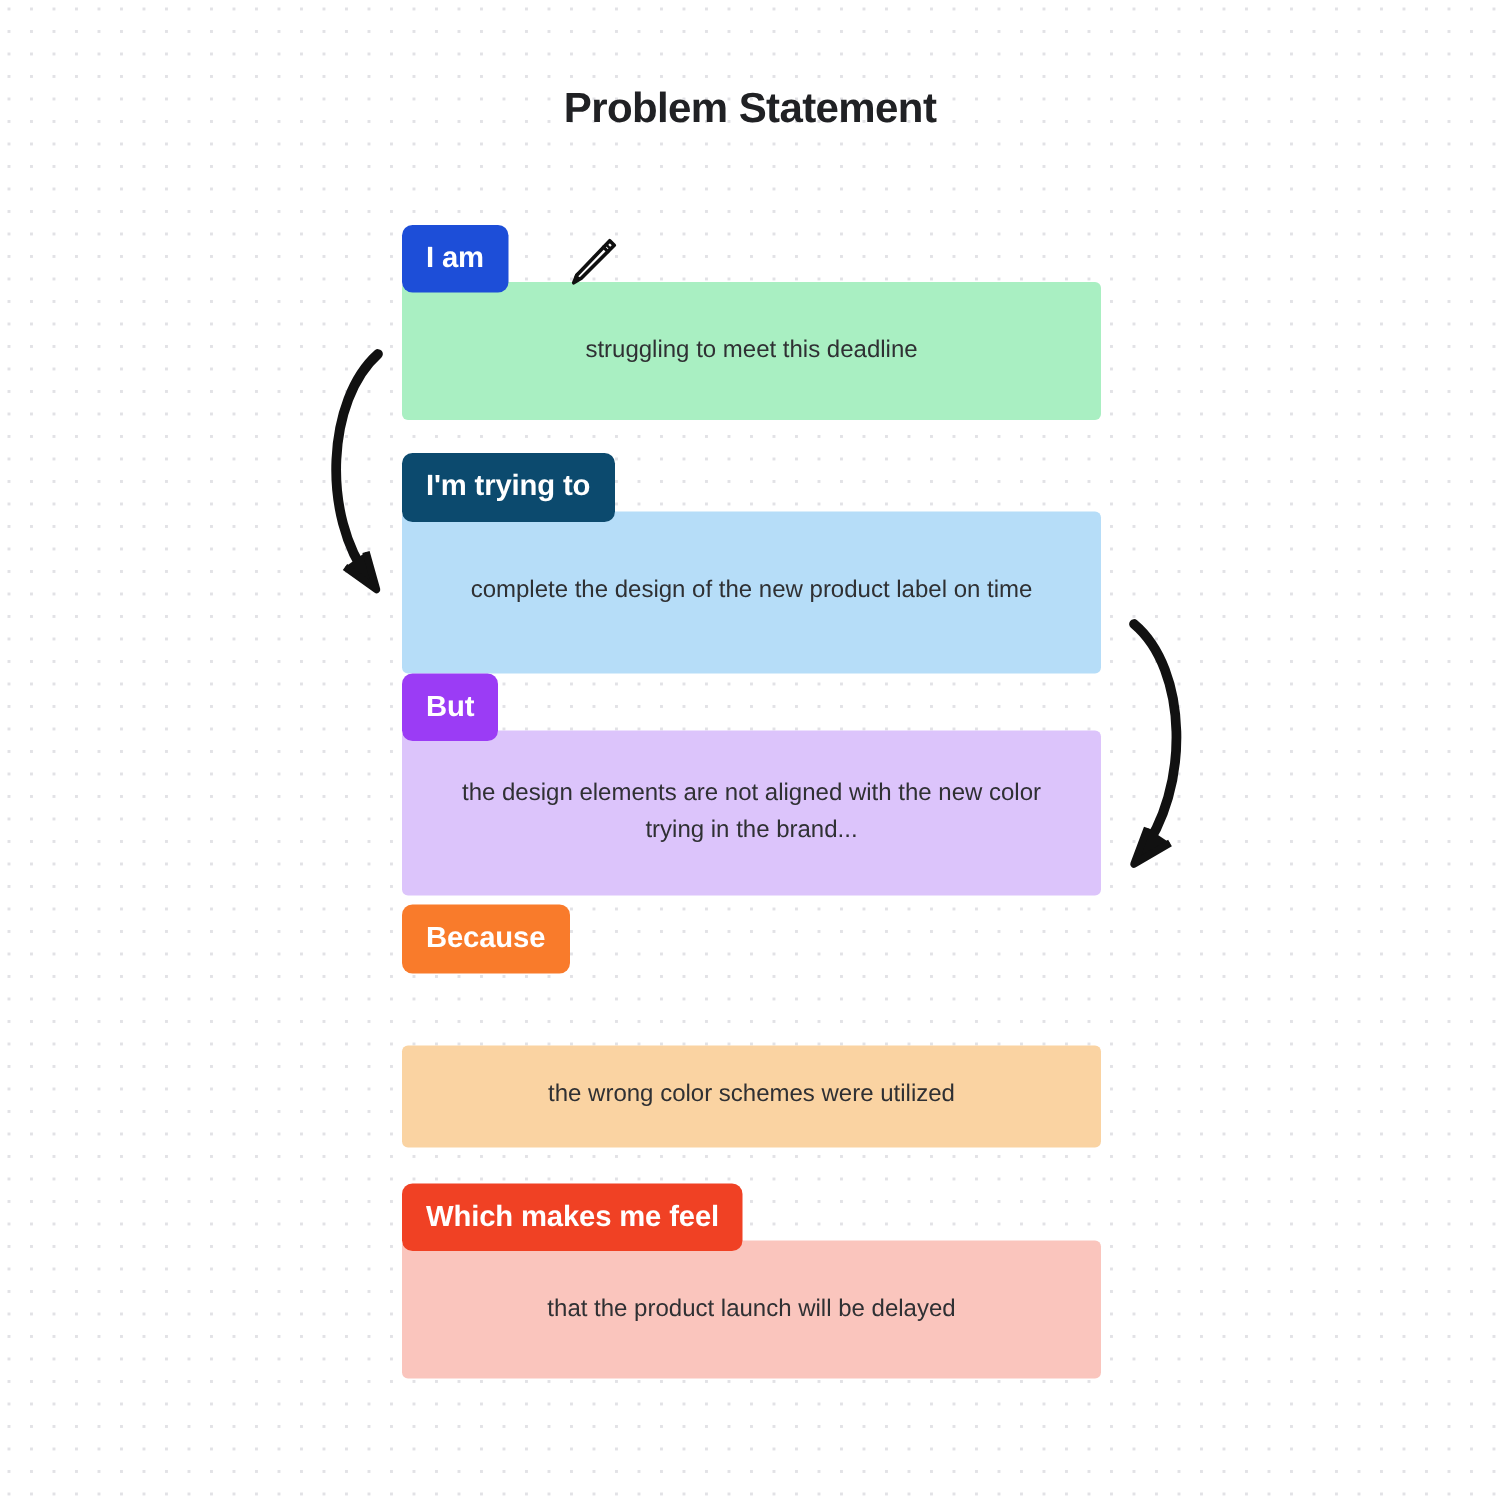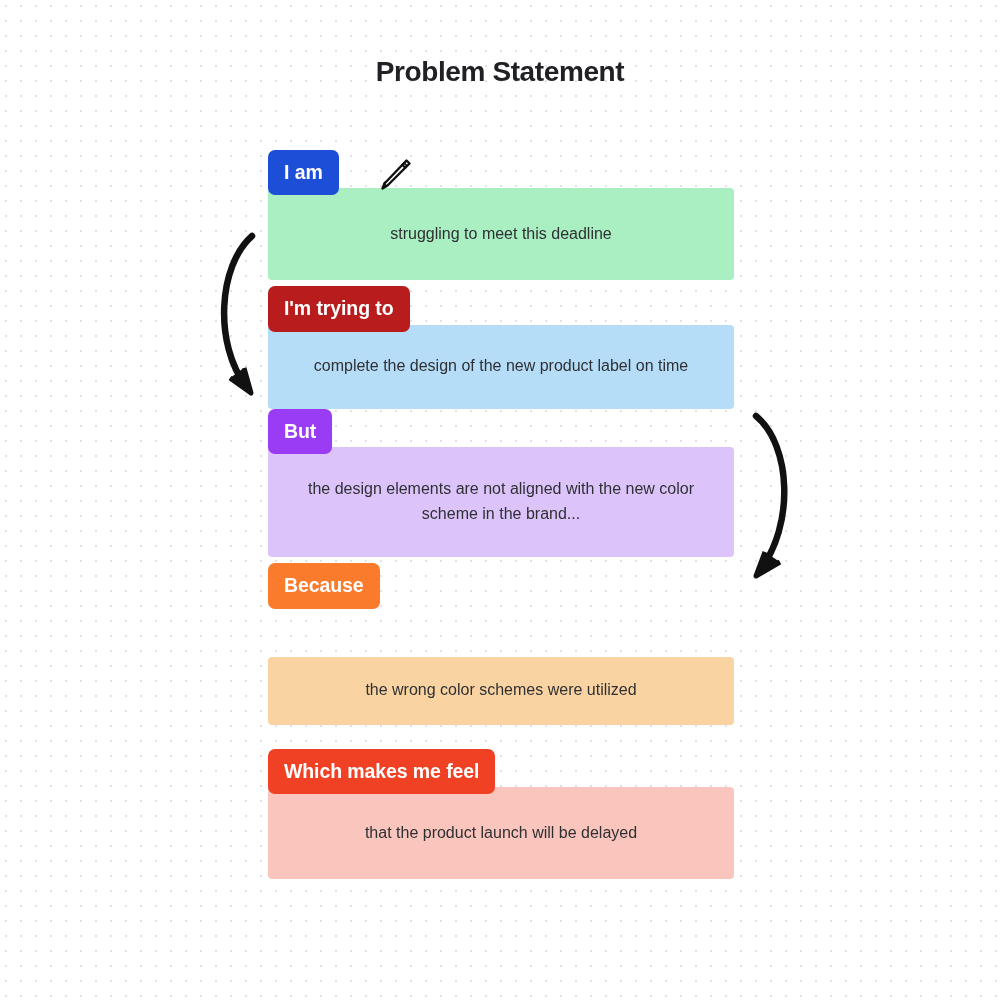--- a/index.html
+++ b/index.html
@@ -68,21 +68,21 @@
     align-items:center;
     justify-content:center;
     position:relative;
     z-index:1;
   }
 
   
   .card-0 { margin-bottom:6px; }
   .card-0 .ps-body { height:92px; }
   .card-1 { margin-bottom:0px; }
-  .card-1 .ps-body { height:84px; }
+  .card-1 .ps-body { height:108px; }
   .card-2 { margin-bottom:6px;border-radius:12px; }
   .card-2 .ps-body { height:110px; }
   .card-3 { margin-bottom:24px; }
   .card-3 .ps-body { height:68px;margin-top:48px; }
   .card-4 .ps-body { height:92px; }
 
   
   #pencil-icon {
     position:absolute;
     left:100px;
@@ -118,27 +118,27 @@
           <path d="M36.0 10.9 L39.0 13.9" stroke="#101010" stroke-width="1.6" stroke-linecap="round"></path>
           <path d="M16.5 31.5 L14.5 36.5 L19.5 33.5 Z" fill="#101010"></path>
           <path d="M17.8 30.0 C15.8 31.0 15.4 33.6 17.2 34.4" fill="none" stroke="#101010" stroke-width="2"></path>
         </g>
       </svg>
     </span>
     <div class="ps-body" style="background: rgb(169, 239, 194); color: rgb(47, 48, 51);">struggling to meet this deadline</div>
   </div>
 
   <div class="ps-card card-1">
-    <span class="ps-chip" style="background: #b91c1c; color: rgb(255, 255, 255);">I'm trying to</span>
+    <span class="ps-chip" style="background: #0c4a6e; color: rgb(255, 255, 255); margin-top: 16px;">I'm trying to</span>
     <div class="ps-body" style="background: rgb(182, 221, 248); color: rgb(47, 48, 51);">complete the design of the new product label on time</div>
   </div>
 
   <div class="ps-card card-2">
     <span class="ps-chip" style="background: rgb(155, 60, 245); color: rgb(255, 255, 255);">But</span>
-    <div class="ps-body" style="background: rgb(220, 196, 251); color: rgb(47, 48, 51);">the design elements are not aligned with the new color scheme in the brand...</div>
+    <div class="ps-body" style="background: rgb(220, 196, 251); color: rgb(47, 48, 51);">the design elements are not aligned with the new color trying in the brand...</div>
   </div>
 
   <div class="ps-card card-3">
     <span class="ps-chip" style="background: rgb(249, 123, 43); color: rgb(255, 255, 255);">Because</span>
     <div class="ps-body" style="background: rgb(250, 211, 162); color: rgb(47, 48, 51);">the wrong color schemes were utilized</div>
   </div>
 
   <div class="ps-card card-4">
     <span class="ps-chip" style="background: rgb(240, 65, 36); color: rgb(255, 255, 255);">Which makes me feel</span>
     <div class="ps-body" style="background: rgb(250, 197, 189); color: rgb(47, 48, 51);">that the product launch will be delayed</div>

